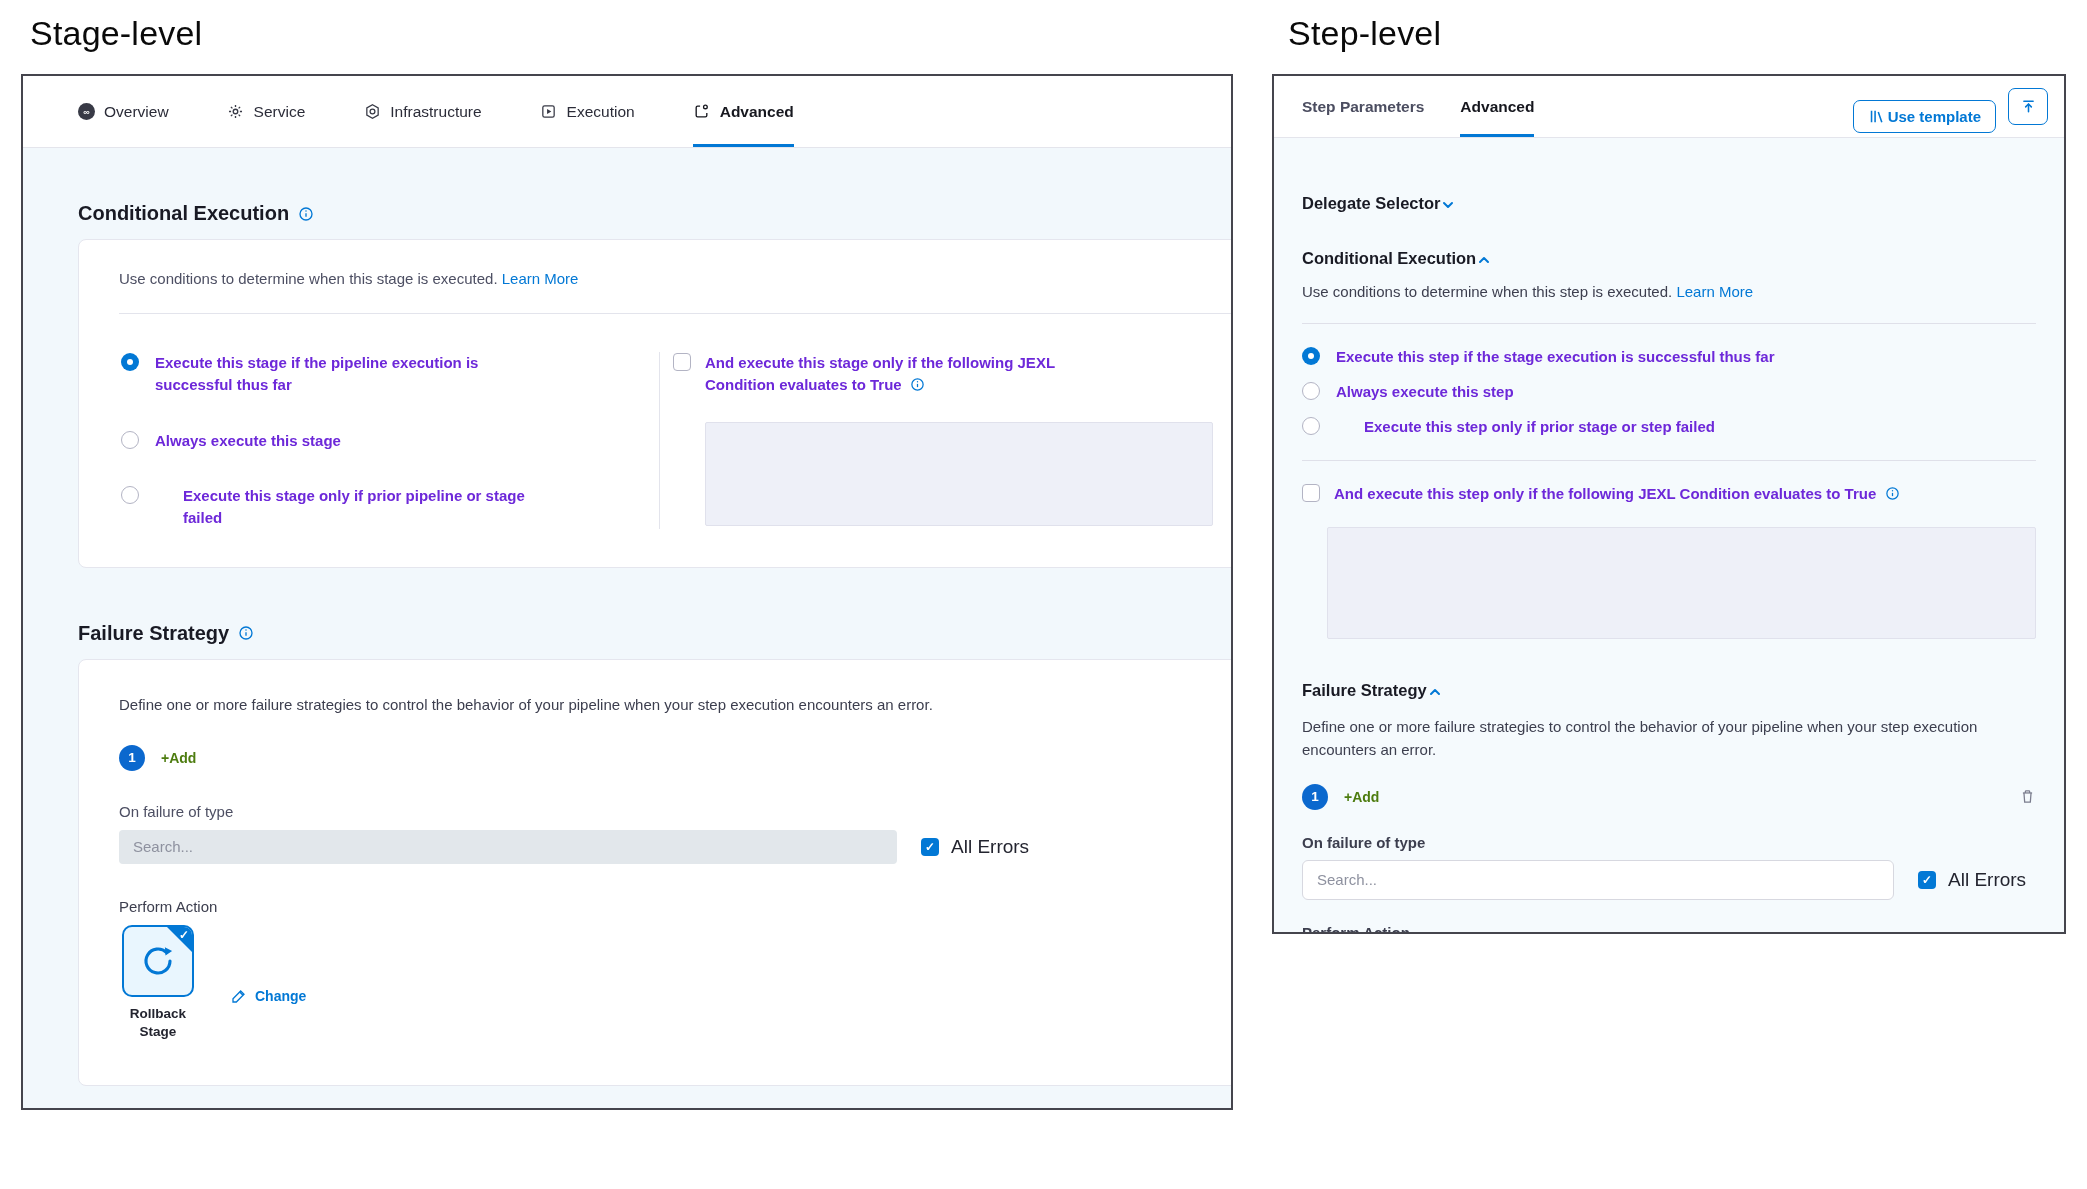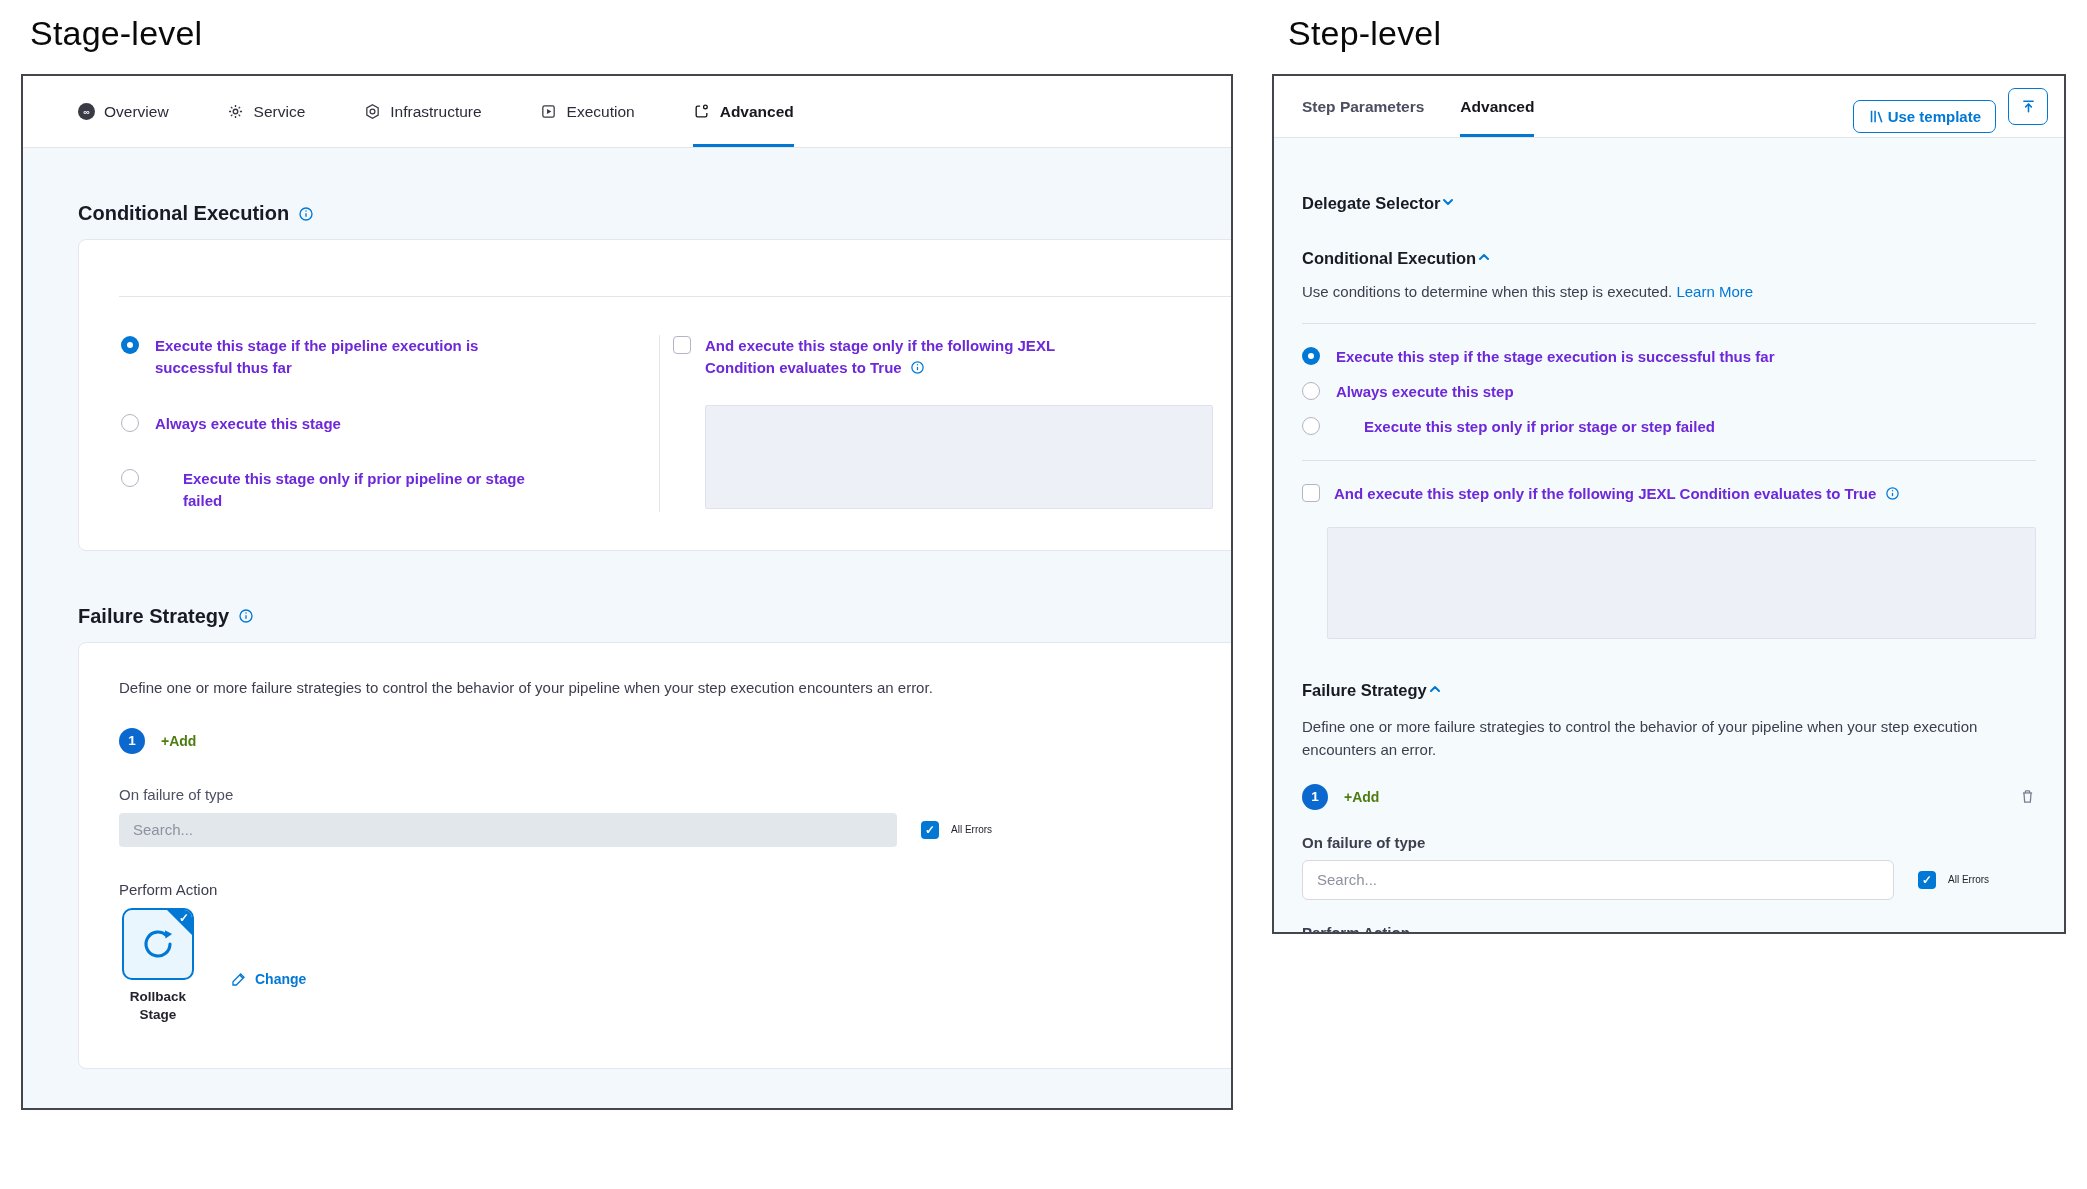--- a/index.html
+++ b/index.html
@@ -55,40 +55,40 @@
 
   .fs-card { padding:36px 0 44px 28px; }
   .fs-desc { font-size:15px; color:#3c3e4e; margin-left:12px; }
   .badge-row { display:flex; align-items:center; margin-top:32px; margin-left:12px; }
   .num-badge { width:26px; height:26px; border-radius:50%; background:#0b68ce; color:#fff; font-size:13.5px; font-weight:700; display:flex; align-items:center; justify-content:center; }
   .add-link { margin-left:16px; font-size:14px; font-weight:700; color:#4d7c0f; cursor:pointer; }
   .field-label { margin-top:32px; margin-left:12px; font-size:15px; color:#4d4f63; }
   .input-row { display:flex; align-items:center; gap:24px; margin-top:10px; margin-left:12px; }
   .search-input { width:778px; height:34px; background:#e2e7eb; border:none; border-radius:4px; padding:0 14px; font-size:15px; font-family:"Liberation Sans",sans-serif; color:#3c3e4e; outline:none; }
   .search-input::placeholder { color:#8e919f; }
-  .cb-label { font-size:10px; color:#23242f; }
+  .cb-label { font-size:19px; color:#23242f; }
 
   .tile-row { display:flex; gap:34px; margin-top:10px; margin-left:12px; }
   .tile-wrap { width:78px; text-align:center; }
   .tile { width:72px; height:72px; background:#e9f6fe; border:2px solid #0278d5; border-radius:10px; position:relative; display:flex; align-items:center; justify-content:center; overflow:hidden; cursor:pointer; margin:0 auto; }
   .fold { position:absolute; top:-1px; right:-1px; width:0; height:0; border-top:27px solid #0278d5; border-left:27px solid transparent; }
   .fold-check { position:absolute; top:1px; right:3px; color:#fff; font-size:12px; font-weight:700; }
   .tile-caption { margin-top:8px; font-size:13.5px; font-weight:600; color:#23242f; line-height:1.35; }
   .change-link { display:flex; align-items:center; gap:8px; color:#0278d5; font-size:14px; font-weight:700; margin-top:26px; cursor:pointer; }
 
   
   .step-header { height:62px; display:flex; align-items:stretch; padding:0 16px 0 28px; border-bottom:1px solid #e4e5ec; background:#fff; }
   .step-tab { display:flex; align-items:center; font-size:15.5px; font-weight:600; color:#4b4d60; margin-right:36px; border-bottom:3px solid transparent; padding-top:3px; cursor:pointer; }
   .step-tab.active { font-weight:700; color:#15161d; border-bottom-color:#0278d5; }
   .hspacer { flex:1; }
   .tmpl-btn { align-self:center; display:flex; align-items:center; gap:3px; border:1.5px solid #0278d5; color:#0278d5; background:#fff; border-radius:7px; padding:7px 14px; font-size:15px; font-weight:700; cursor:pointer; font-family:"Liberation Sans",sans-serif;margin-top:20px; }
   .sq-btn { align-self:center; margin-left:12px; width:40px; height:37px; border:1.5px solid #0278d5; border-radius:7px; background:#fff; display:flex; align-items:center; justify-content:center; cursor:pointer; }
 
   .step-content { height:calc(100% - 62px); background:#f5fafd; padding:56px 28px 0; }
-  .collapse-row { display:flex; align-items:flex-start; font-size:16.5px; font-weight:700; color:#191a24; cursor:pointer; }
+  .collapse-row { display:flex; align-items:flex-end; font-size:16.5px; font-weight:700; color:#191a24; cursor:pointer; }
   .mt36 { margin-top:36px; }
   .step-desc { margin-top:15px; font-size:15px; color:#3c3e4e; }
   .sdiv { border-top:1px solid #dfe0e9; margin-top:23px; }
   .step-radios { margin-top:22px; }
   .step-radios .radio-row { margin-bottom:13px; }
   .step-cb-row { margin-top:22px; }
   .step-jexl-box { margin:22px 0 0 25px; height:112px; background:#eef0f8; border:1px solid #e0e1ec; border-radius:2px; }
   .fs-row { margin-top:42px; }
   .step-fs-desc { margin-top:15px; font-size:15px; color:#3c3e4e; max-width:706px; line-height:1.55; }
   .step-badge-row { display:flex; align-items:center; margin-top:22px; }
@@ -159,20 +159,24 @@
         <span class="info-i">
           <svg width="16" height="16" viewBox="0 0 24 24" fill="none" stroke="#0278d5" stroke-width="2">
               <circle cx="12" cy="12" r="9"></circle>
               <path d="M12 11v5.2"></path>
               <circle cx="12" cy="7.6" r="1.1" fill="#0278d5" stroke="none"></circle>
             </svg>
         </span>
       </div>
 
       <div class="card cond-card">
+        <div class="desc-row">
+          <span>Use conditions to determine when this stage is executed.</span>
+          <a class="link">Learn More</a>
+        </div>
         <div class="hdiv"></div>
 
         <div class="cond-cols">
           <div class="radio-col">
             <div class="radio-row">
               <span class="radio sel"></span>
               <span class="opt-label">Execute this stage if the pipeline execution is successful thus far</span>
             </div>
             <div class="radio-row">
               <span class="radio"></span>

